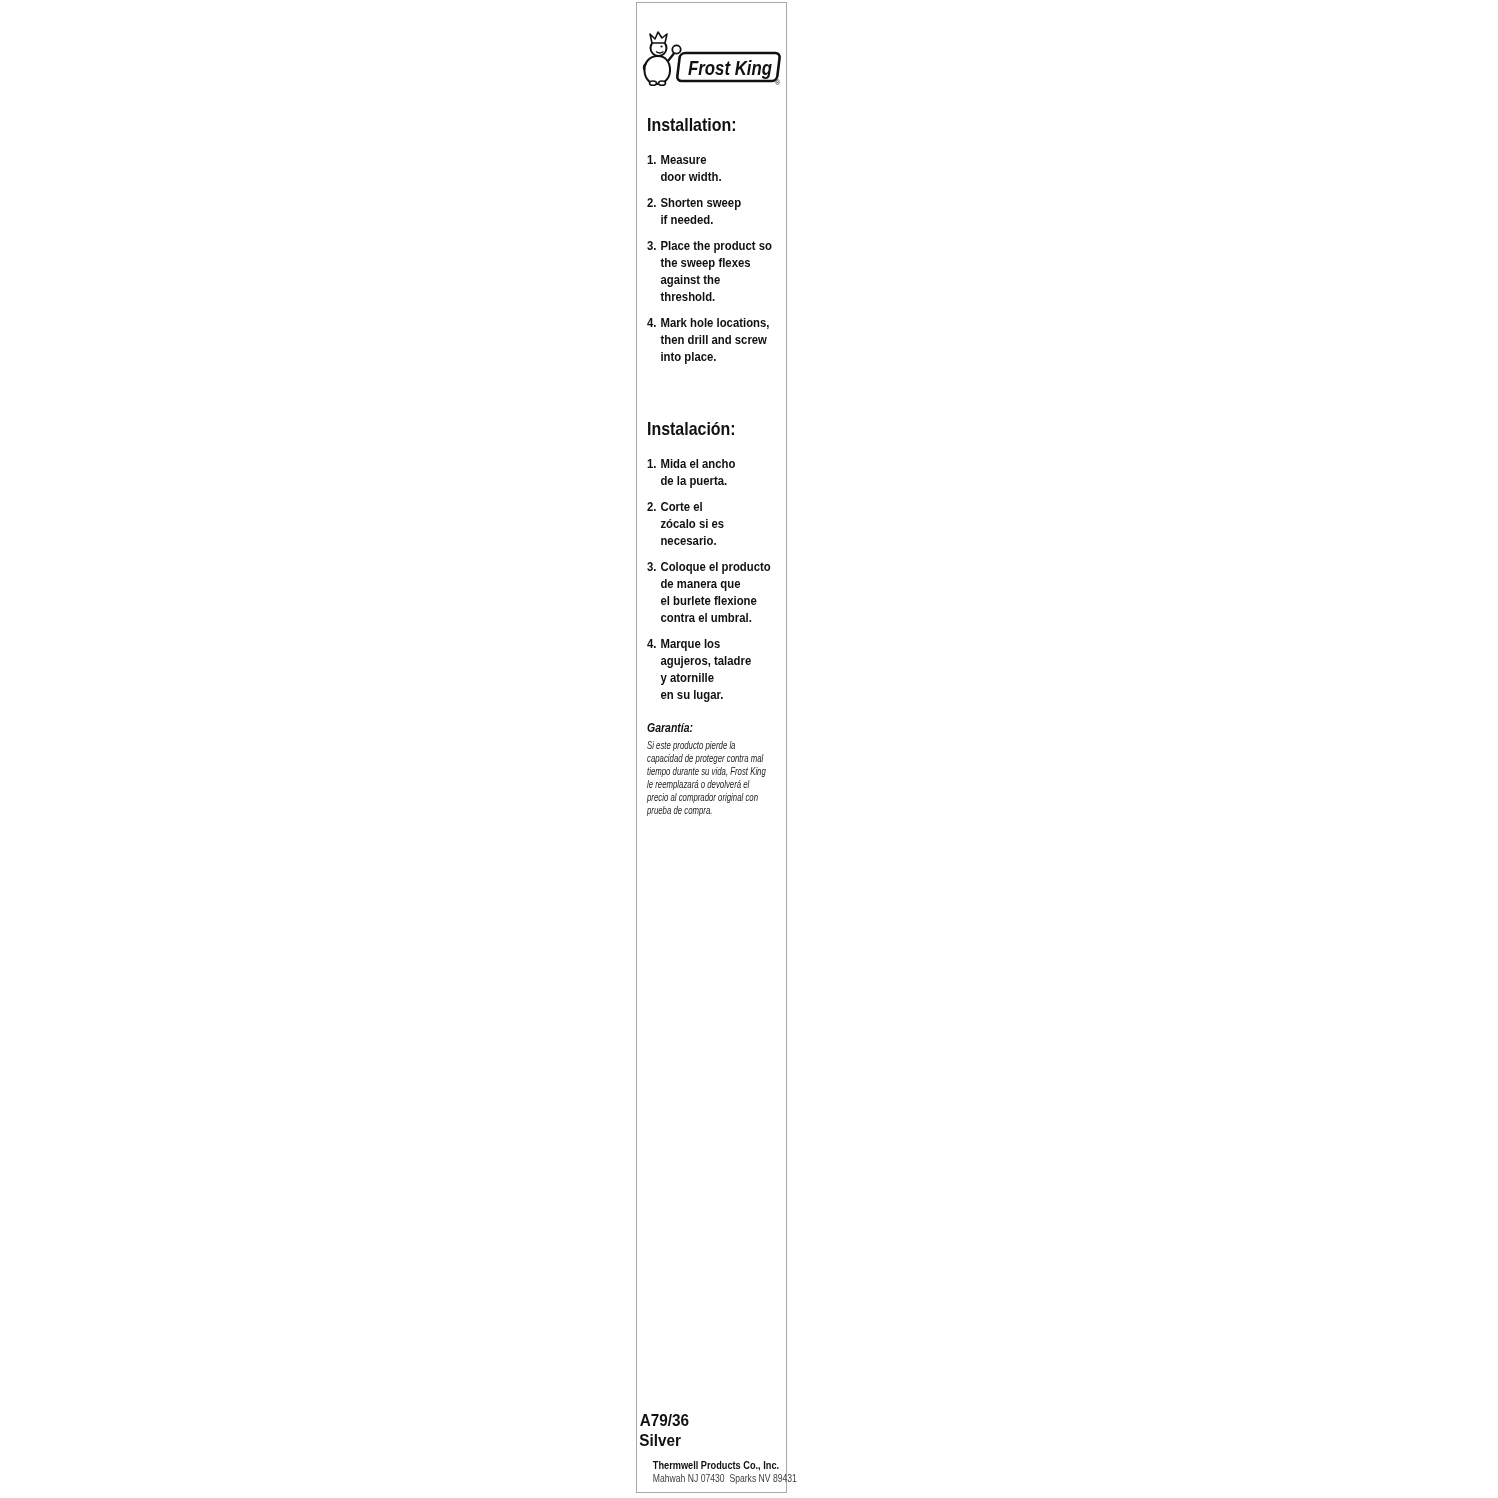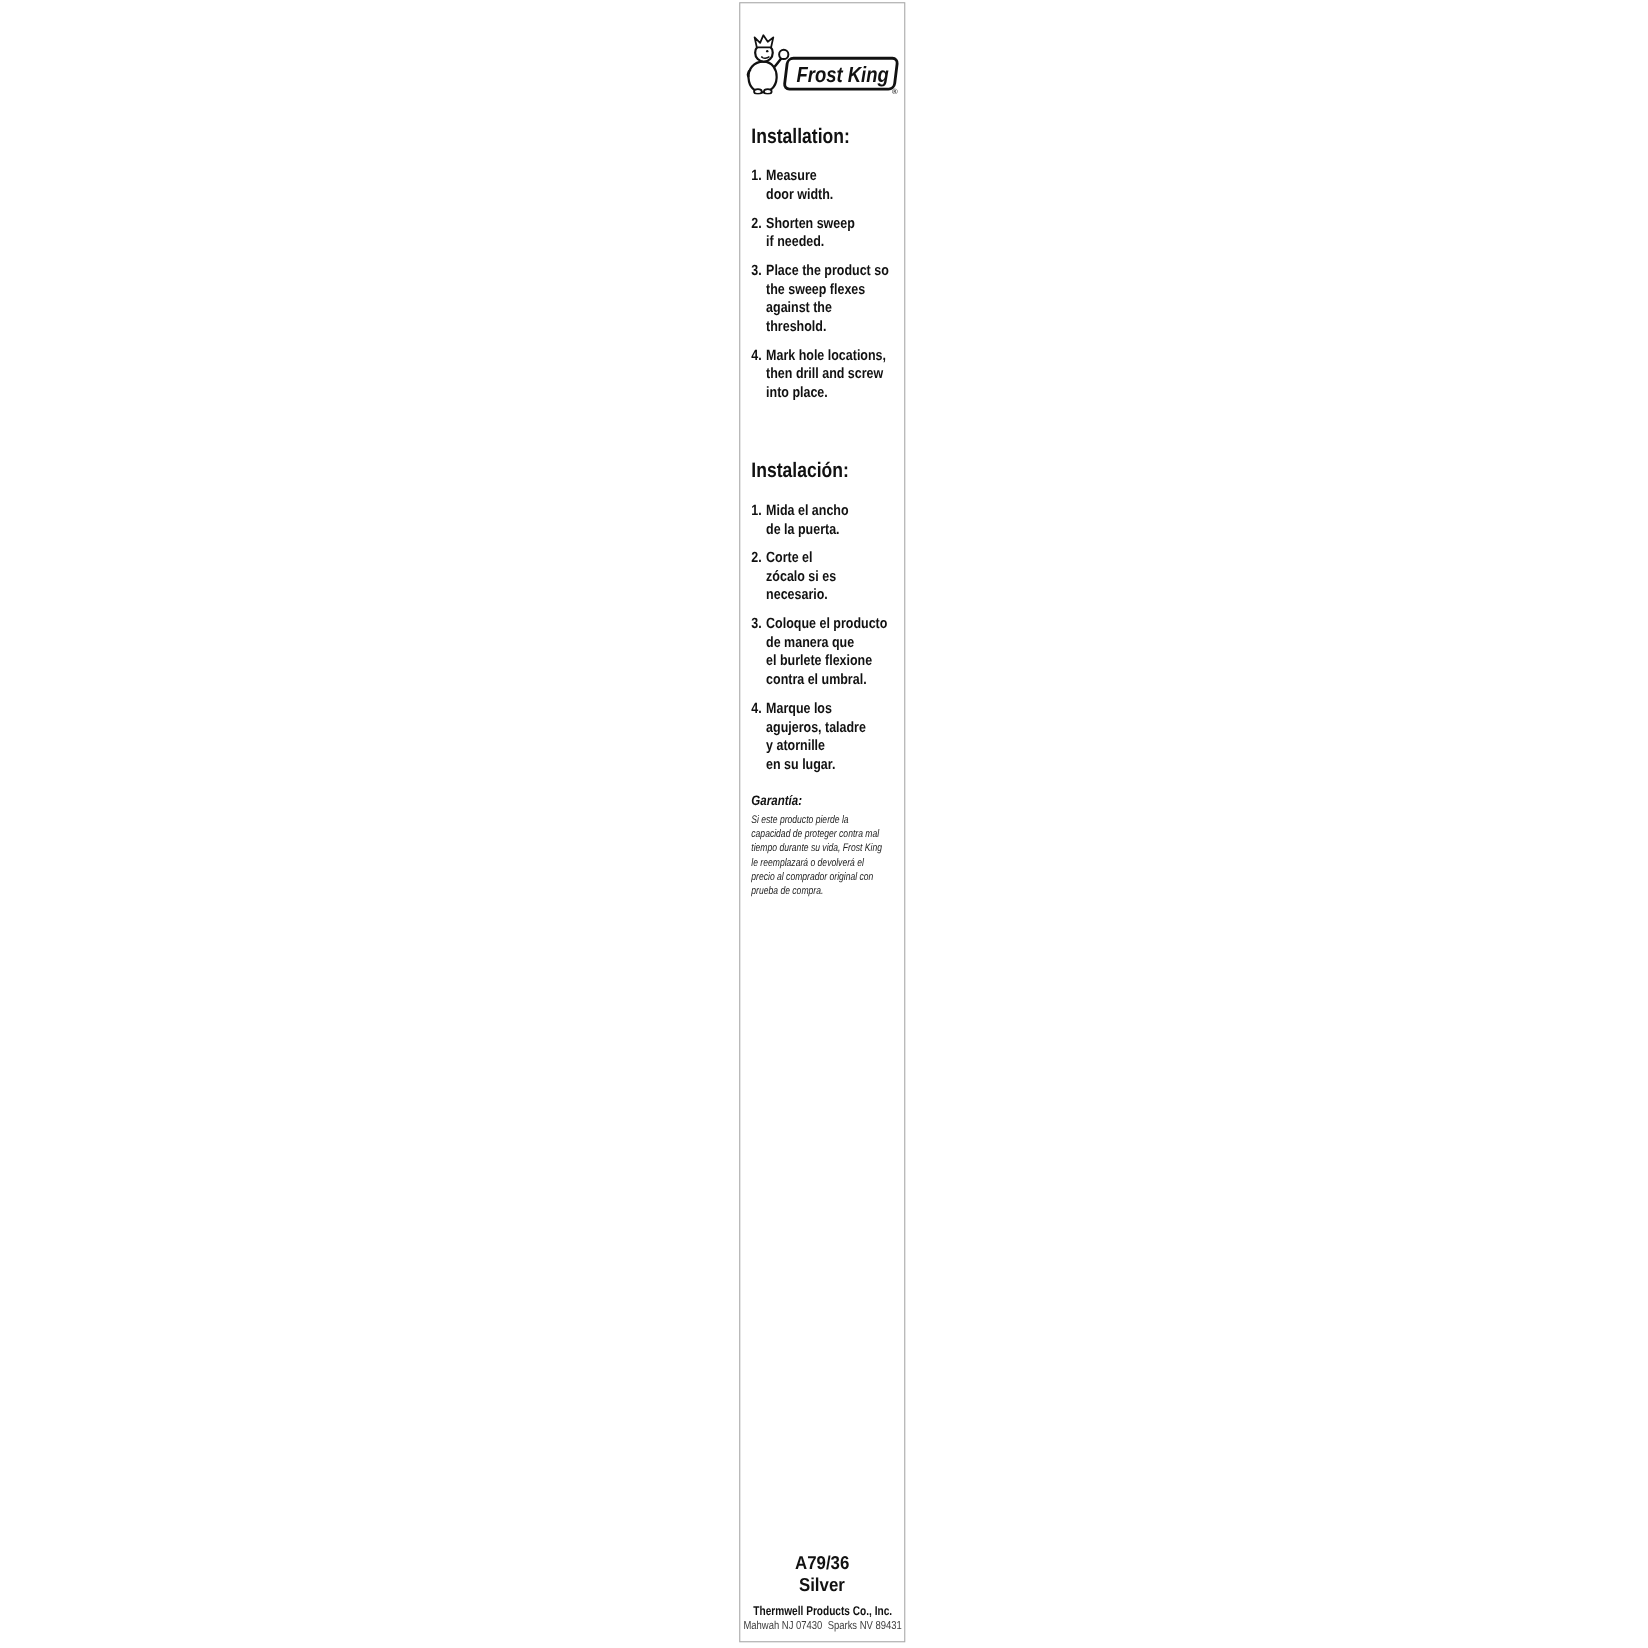--- a/index.html
+++ b/index.html
@@ -2,21 +2,21 @@
 <html><head>
 <meta charset="utf-8">
 <style>
   html,body{margin:0;padding:0}
   body{
     width:1498px;height:1498px;background:#ffffff;position:relative;
     font-family:"Liberation Sans",sans-serif;color:#111;
     -webkit-font-smoothing:antialiased;
   }
   .label{
-    position:absolute;left:672px;top:2px;width:151px;height:1491px;
+    position:absolute;left:636px;top:2px;width:151px;height:1491px;
     box-sizing:border-box;border:1px solid #a9a9a9;background:#fff;
     display:flex;flex-direction:column;overflow:visible;
   }
   .logo{margin:27px 0 0 5px;height:56px}
   .h{
     font-size:19px;font-weight:bold;line-height:22px;margin:28px 0 0 10px;
     white-space:pre;transform:scaleX(0.84);transform-origin:left top;
   }
   .h.es{margin-top:44px}
   .steps{margin:15px 0 0 10px}
@@ -27,21 +27,21 @@
   .guar.es{}
   .gh{
     font-size:12.5px;font-style:italic;font-weight:bold;line-height:16px;
     white-space:pre;transform:scaleX(0.84);transform-origin:left top;
   }
   .gt{
     font-size:10px;font-style:italic;line-height:13px;margin-top:3px;
     white-space:pre;transform:scaleX(0.78);transform-origin:left top;color:#1c1c1c;
   }
   .bottom{margin-top:auto;padding-bottom:7px}
-  .line{display:flex;justify-content:center}
+  .line{display:flex;justify-content:flex-start}
   .code{
     font-size:17px;font-weight:bold;line-height:20px;white-space:pre;
     transform:scaleX(0.9);transform-origin:center top;
   }
   .company{
     font-size:11.5px;font-weight:bold;line-height:14px;white-space:pre;margin-top:7px;
     transform:scaleX(0.8);transform-origin:center top;
   }
   .addr{
     font-size:10.5px;line-height:13px;white-space:pre;color:#3c3c3c;

